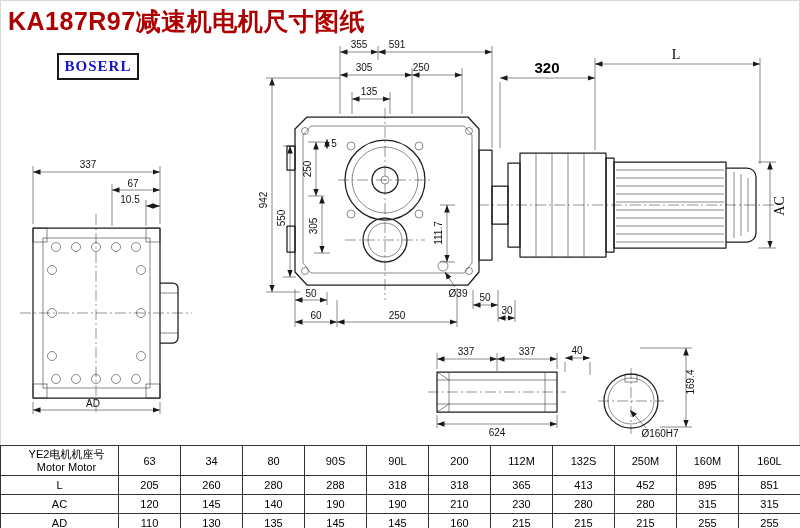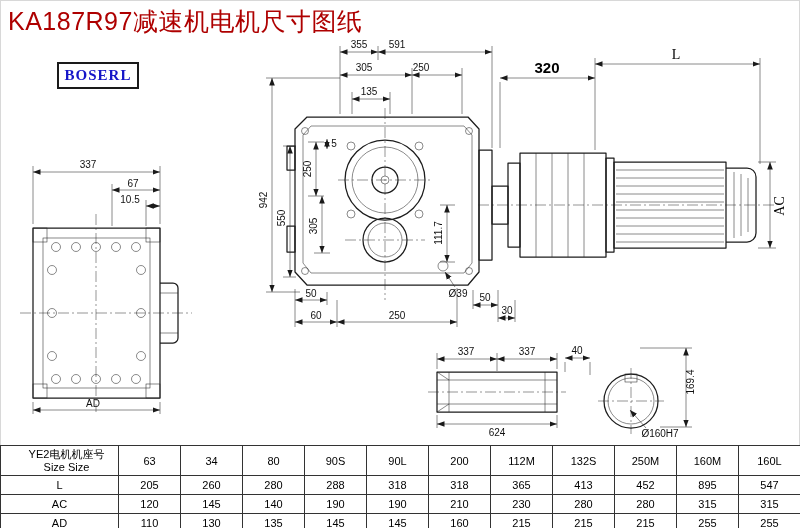--- a/index.html
+++ b/index.html
@@ -4,27 +4,27 @@
 <style>
   * { margin:0; padding:0; box-sizing:border-box; }
   html,body { width:800px; height:528px; }
   body {
     position:relative; background:#fff; overflow:hidden;
     font-family:"Liberation Sans", sans-serif; color:#111;
     box-shadow: inset 0 0 0 1px #d8d8d8;
   }
   .title {
     position:absolute; top:5px; left:8px;
-    font-size:25px; font-weight:normal; color:#ae0000; letter-spacing:0.5px;
+    font-size:25px; font-weight:bold; color:#ae0000; letter-spacing:0.5px;
     white-space:nowrap;
   }
   .logo-box {
     position:absolute; top:53px; left:57px; width:82px; height:27px;
     border:2px solid #1a1a1a; background:#fff;
-    display:flex; align-items:center; justify-content:center;margin-top:9px;
+    display:flex; align-items:center; justify-content:center;
   }
   .logo-box span {
     font-family:"Liberation Serif", serif; font-weight:bold;
     font-size:15px; color:#1616c8; letter-spacing:1px;
   }
   svg.drawing { position:absolute; top:0; left:0; }
   .ol { stroke:#1c1c1c; stroke-width:1.25; fill:none; stroke-linejoin:round; }
   .tl { stroke:#2a2a2a; stroke-width:0.55; fill:none; }
   .dl { stroke:#2a2a2a; stroke-width:0.55; fill:none; }
   .cl { stroke:#2a2a2a; stroke-width:0.5; fill:none; stroke-dasharray:11 3 2 3; }
@@ -282,21 +282,21 @@
       <col style="width:62px">
       <col style="width:62px">
     <col style="width:62px">
       <col style="width:62px">
       <col style="width:62px">
   </colgroup>
   <tbody>
     <tr>
       <th class="hdr">
         <div>YE2电机机座号</div>
-        <div>Size Size</div>
+        <div>Motor Motor</div>
       </th>
       <th>63</th>
       <th>34</th>
       <th>80</th>
       <th>90S</th>
       <th>90L</th>
       <th>200</th>
       <th>112M</th>
       <th>132S</th>
       <th>250M</th>
@@ -308,21 +308,21 @@
       <td>205</td>
       <td>260</td>
       <td>280</td>
       <td>288</td>
       <td>318</td>
       <td>318</td>
       <td>365</td>
       <td>413</td>
       <td>452</td>
       <td>895</td>
-      <td>547</td>
+      <td>851</td>
     </tr>
     <tr>
       <th>AC</th>
       <td>120</td>
       <td>145</td>
       <td>140</td>
       <td>190</td>
       <td>190</td>
       <td>210</td>
       <td>230</td>

